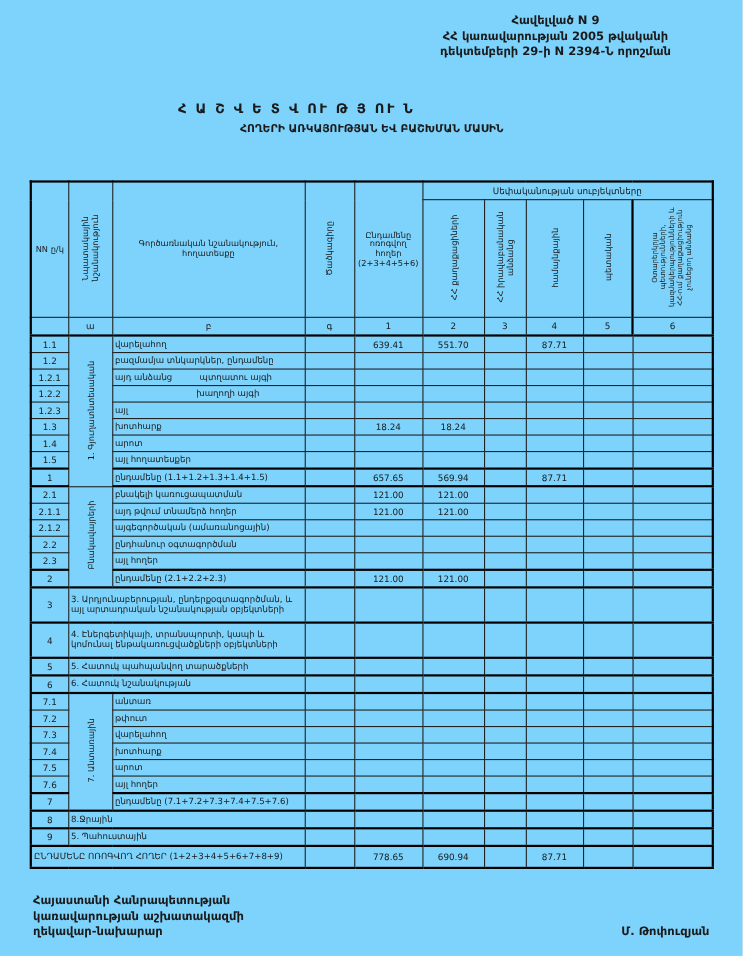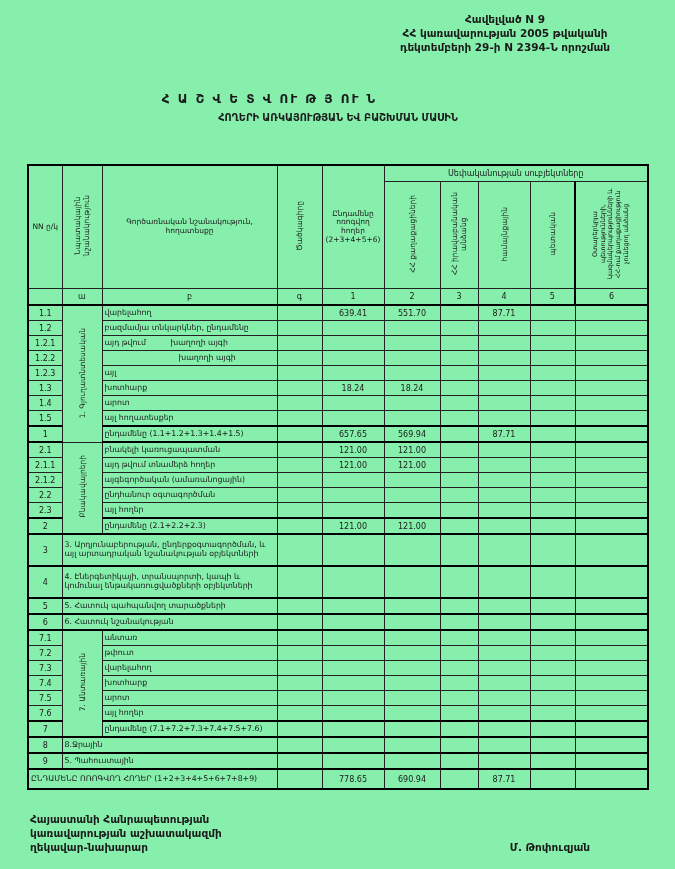--- a/index.html
+++ b/index.html
@@ -1,19 +1,19 @@
 <!DOCTYPE html>
 <html><head>
 <meta charset="utf-8">
 <style>
   html,body{margin:0;padding:0;background:#e8e8e8;}
   .page{
     position:relative;
     width:675px;height:869px;
-    background:#86efac;
+    background:#7dd3fc;
     font-family:"DejaVu Sans",sans-serif;
     color:#1a1a1a;
     overflow:hidden;
   }
   
   .appendix{
     position:absolute;top:12px;left:345px;width:320px;
     text-align:center;font-weight:bold;font-size:10.5px;line-height:1.35;
   }
   
@@ -60,21 +60,21 @@
   tr.heavy td{border-top:2px solid #000;border-bottom:2px solid #000;}
   tr.tall-row td{height:28px;}
   tr.total-row td{height:16px;}
   tr.total-row td.label-cell{text-align:left;}
   
   .footer{
     position:absolute;top:812px;left:30px;width:615px;
     display:flex;justify-content:space-between;align-items:flex-end;
     font-weight:bold;font-size:10.5px;line-height:1.35;
   }
-  .footer .sig{margin-right:55px;font-size:10.5px;}
+  .footer .sig{font-size:10.5px;}
 </style>
 </head>
 <body>
 
 <div class="page">
 
   <div class="appendix">
     <div>Հավելված N 9</div>
     <div>ՀՀ կառավարության 2005 թվականի</div>
     <div>դեկտեմբերի 29-ի N 2394-Ն որոշման</div>
@@ -146,21 +146,21 @@
           <td class="val-cell c0"></td>
           <td class="val-cell c1"></td>
           <td class="val-cell c2"></td>
           <td class="val-cell c3"></td>
           <td class="val-cell c4"></td>
           <td class="val-cell c5"></td>
           <td class="val-cell c6"></td>
         </tr>
         <tr>
           <td class="num-cell">1.2.1</td>
-          <td class="label-cell">այդ թվում          խաղողի այգի</td>
+          <td class="label-cell">այդ անձանց          պտղատու այգի</td>
           <td class="val-cell c0"></td>
           <td class="val-cell c1"></td>
           <td class="val-cell c2"></td>
           <td class="val-cell c3"></td>
           <td class="val-cell c4"></td>
           <td class="val-cell c5"></td>
           <td class="val-cell c6"></td>
         </tr>
         <tr>
           <td class="num-cell">1.2.2</td>

